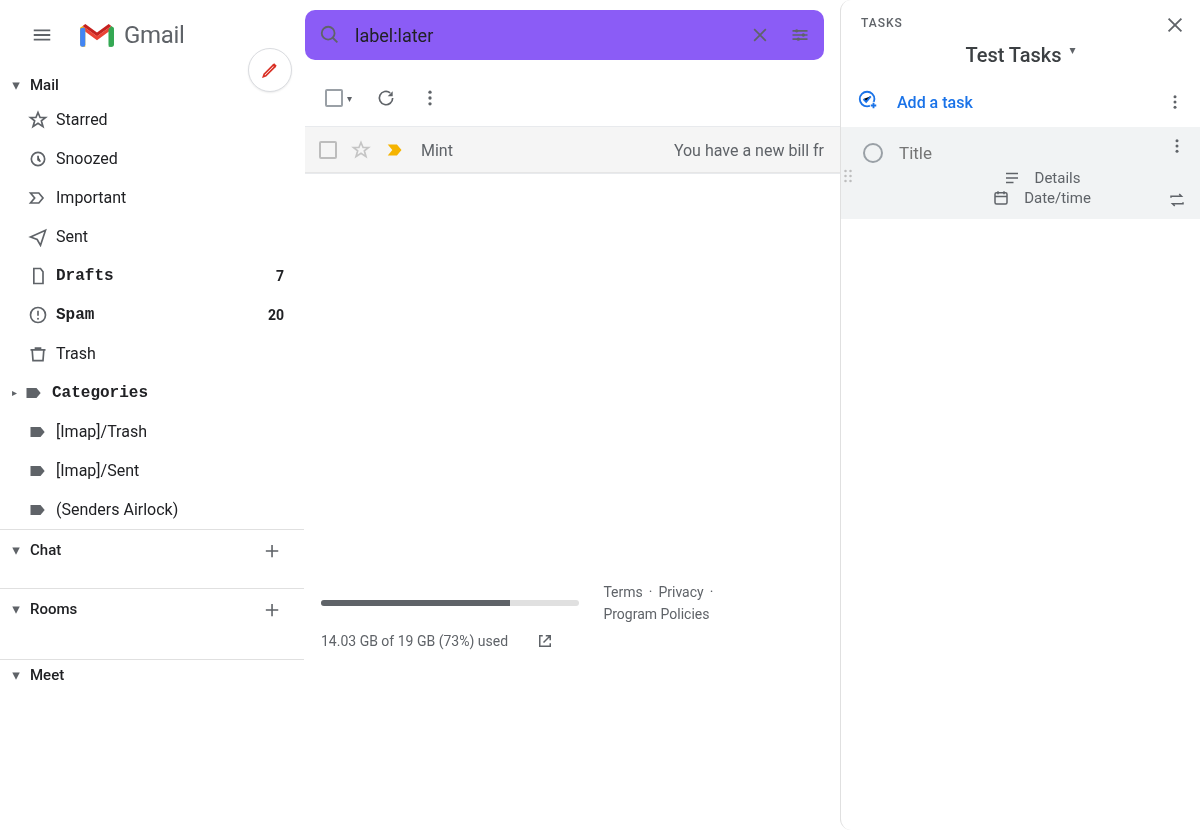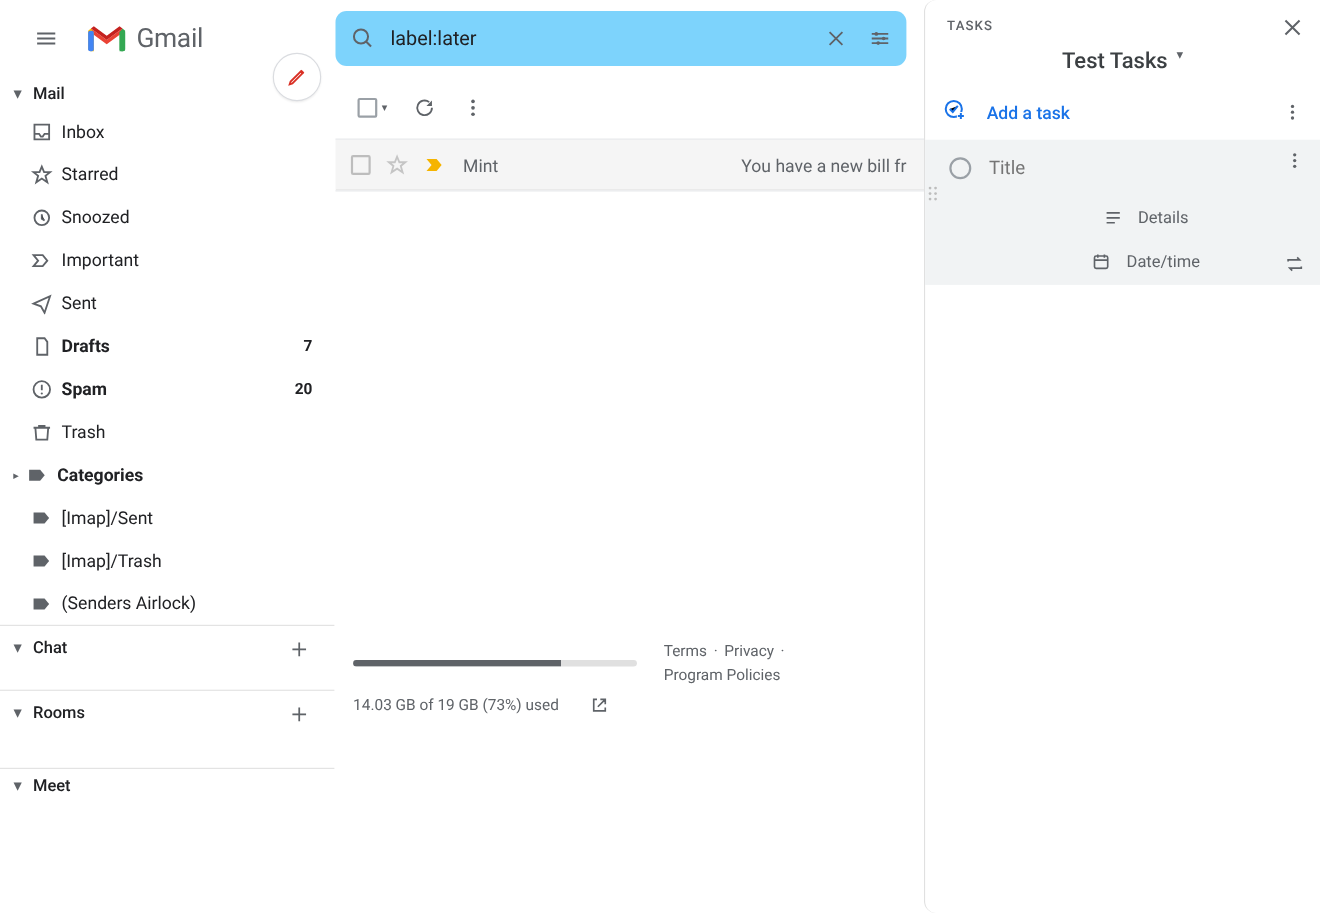--- a/index.html
+++ b/index.html
@@ -18,29 +18,29 @@
   .section-header { display:flex; align-items:center; gap:8px; padding:6px 4px 6px 10px; font-size:15px; font-weight:500; color:#202124; }
   .section-header .caret { width:12px; display:flex; align-items:center; justify-content:center; color:#5f6368;}
   .section-header.with-plus { justify-content:space-between; padding-right:18px; }
   .section-header .plus { width:28px; height:28px; display:flex; align-items:center; justify-content:center; color:#5f6368; cursor:pointer; font-size:24px; font-weight:300;}
   .nav-items { padding-left:6px; }
   .nav-item { display:flex; align-items:center; height:39px; padding:0 20px 0 22px; border-radius:0 20px 20px 0; font-size:16px; color:#202124; cursor:pointer; }
   .nav-item .icon { width:28px; display:flex; align-items:center; color:#5f6368; }
   .nav-item .icon svg { width:20px; height:20px; }
   .nav-item .label { flex:1; }
   .nav-item .count { font-size:14px; color:#202124; font-weight:500;}
-  .nav-item.bold .label { font-weight:700; }
+  .nav-item.bold .label { font-weight:700;font-family:Liberation Mono, monospace; }
   .nav-item.bold .count { font-weight:700; }
   .divider { height:1px; background:#e0e0e0; margin:0; }
   .scroll-fade { max-height:478px; overflow:hidden; }
   .cut { white-space:nowrap; overflow:hidden; text-overflow:clip; }
 
   .main-col { flex:1; display:flex; flex-direction:column; min-width:0; }
   .search-row { height:70px; display:flex; align-items:center; padding:0 16px 0 0; gap:12px; }
-  .search-box { flex:1; height:50px; background:#7dd3fc; border-radius:10px; display:flex; align-items:center; padding:0 14px; gap:14px; }
+  .search-box { flex:1; height:50px; background:#8b5cf6; border-radius:10px; display:flex; align-items:center; padding:0 14px; gap:14px; }
   .search-box .sicon { color:#5f6368; display:flex; align-items:center;}
   .search-box .sicon svg{width:22px;height:22px;}
   .search-input { flex:1; border:none; background:transparent; font-size:18px; color:#202124; outline:none; font-family:inherit;}
   .search-actions { display:flex; align-items:center; gap:20px; color:#5f6368; }
   .toolbar-row { height:56px; display:flex; align-items:center; padding:0 20px; gap:24px; color:#5f6368;}
   .select-all { display:flex; align-items:center; gap:4px; }
   .select-all .cb { width:18px; height:18px; border:2px solid #9aa0a6; border-radius:2px; }
   .select-all .dd { font-size:10px;}
   .tb-icon svg { width:20px; height:20px; }
 
@@ -70,21 +70,21 @@
   .tasks-header .close { position:absolute; right:14px; top:14px; color:#5f6368; cursor:pointer;}
   .tasks-header .close svg{width:22px;height:22px;}
   .add-task-row { display:flex; align-items:center; padding:12px 16px; gap:18px; color:#1a73e8; font-size:16px; font-weight:500; position:relative;}
   .add-task-row .aicon svg{width:22px;height:22px;}
   .add-task-row .more { position:absolute; right:16px; color:#5f6368; cursor:pointer;}
   .task-editor { background:#f1f3f4; padding:12px 16px 12px 8px; position:relative;}
   .task-editor .drag { position:absolute; left:-0px; top:40px; color:#bdbdbd; }
   .task-editor-row { display:flex; align-items:center; gap:16px; padding:4px 0 4px 6px;}
   .task-editor .circle { width:20px; height:20px; border:2px solid #9aa0a6; border-radius:50%; flex:0 0 auto; margin-left:8px;}
   .task-editor .title-input { border:none; background:transparent; font-size:17px; color:#5f6368; outline:none; flex:1; font-family:inherit;}
-  .task-editor .sub-row { padding-left:50px; display:flex; align-items:center; gap:14px; color:#5f6368; font-size:15px; margin-top:22px;}
+  .task-editor .sub-row { padding-left:50px; display:flex; align-items:center; gap:14px; color:#5f6368; font-size:15px; margin-top:2px;}
   .task-editor .sub-row svg{width:18px;height:18px;}
   .task-editor .more { position:absolute; right:14px; top:10px; color:#5f6368;}
   .task-editor .repeat { position:absolute; right:14px; bottom:10px; color:#5f6368;}
 
   .icon-btn { cursor:pointer; display:flex; align-items:center; justify-content:center; }
   a { color:inherit; text-decoration:none; }
 </style>
 </head>
 <body>
 
@@ -124,28 +124,20 @@
 
     <div class="section-header">
       <span class="caret">▾</span>
       <span>Mail</span>
     </div>
 
     <div class="nav-items scroll-fade" id="mail-nav">
         <div class="nav-item">
           <span class="icon">
             <svg viewBox="0 0 24 24">
-              <path fill="none" stroke="#5f6368" stroke-width="2" d="M4 4h16v16H4z M4 14h5l2 3h2l2-3h5"></path>
-            </svg>
-          </span>
-          <span class="label cut">Inbox</span>
-        </div>
-        <div class="nav-item">
-          <span class="icon">
-            <svg viewBox="0 0 24 24">
               <path fill="none" stroke="#5f6368" stroke-width="2" d="M12 3l2.5 6H21l-5 4 2 7-6-4-6 4 2-7-5-4h6.5z"></path>
             </svg>
           </span>
           <span class="label cut">Starred</span>
         </div>
         <div class="nav-item">
           <span class="icon">
             <svg viewBox="0 0 24 24">
               <circle cx="12" cy="12" r="8" fill="none" stroke="#5f6368" stroke-width="2"></circle>
               <path stroke="#5f6368" stroke-width="2" d="M12 8v5l3 2"></path>
@@ -205,29 +197,29 @@
             </svg>
           </span>
           <span class="label cut">Categories</span>
         </div>
         <div class="nav-item">
           <span class="icon">
             <svg viewBox="0 0 24 24">
               <path fill="#5f6368" d="M3 6h12l5 6-5 6H3z"></path>
             </svg>
           </span>
+          <span class="label cut">[Imap]/Trash</span>
+        </div>
+        <div class="nav-item">
+          <span class="icon">
+            <svg viewBox="0 0 24 24">
+              <path fill="#5f6368" d="M3 6h12l5 6-5 6H3z"></path>
+            </svg>
+          </span>
           <span class="label cut">[Imap]/Sent</span>
-        </div>
-        <div class="nav-item">
-          <span class="icon">
-            <svg viewBox="0 0 24 24">
-              <path fill="#5f6368" d="M3 6h12l5 6-5 6H3z"></path>
-            </svg>
-          </span>
-          <span class="label cut">[Imap]/Trash</span>
         </div>
         <div class="nav-item">
           <span class="icon">
             <svg viewBox="0 0 24 24">
               <path fill="#5f6368" d="M3 6h12l5 6-5 6H3z"></path>
             </svg>
           </span>
           <span class="label cut">(Senders Airlock)</span>
         </div>
       </div>

